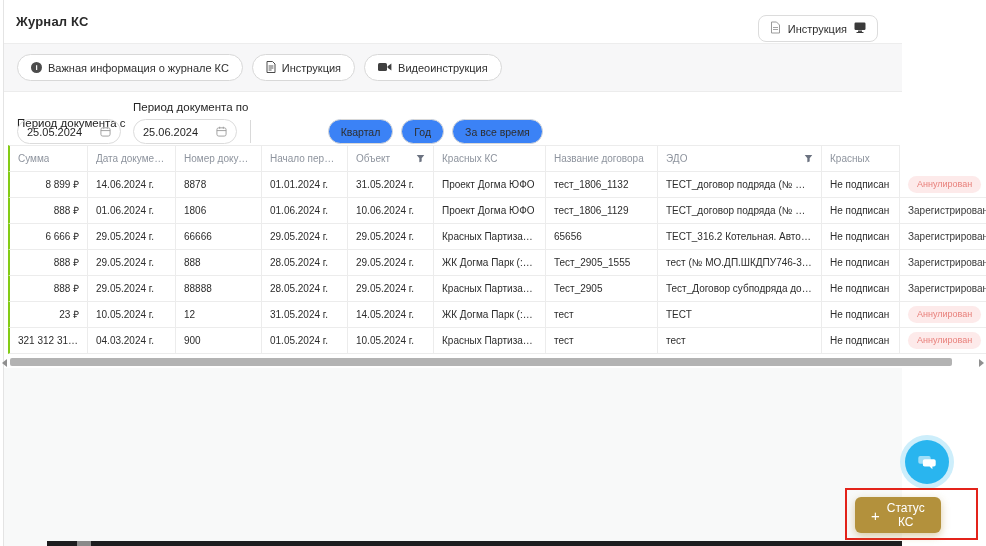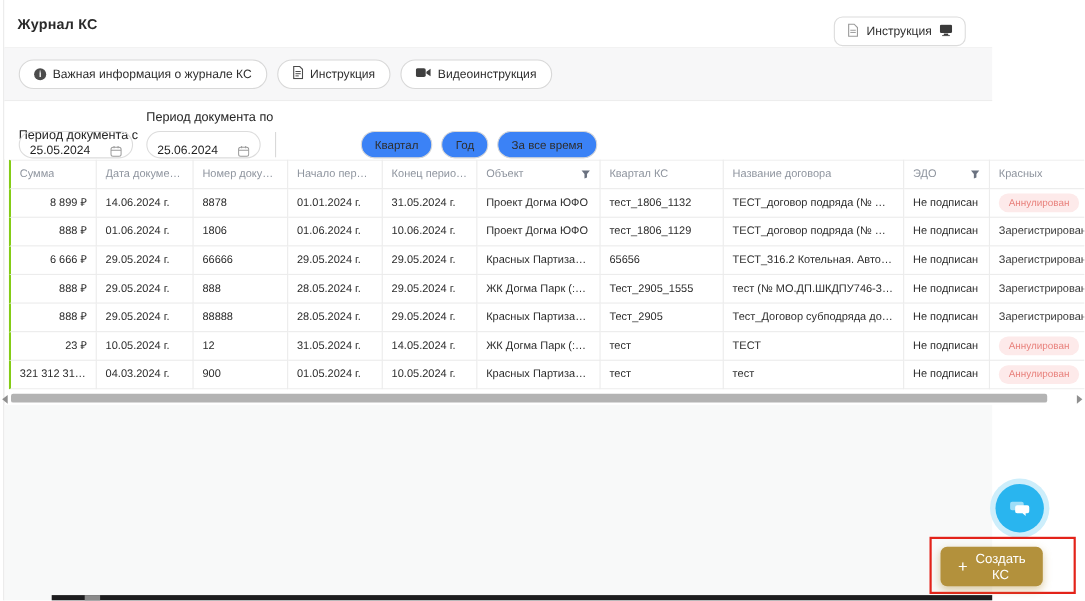--- a/index.html
+++ b/index.html
@@ -22,21 +22,21 @@
   .pill { height:27px; background:#fff; border:1px solid #d8d8d8; border-radius:15px;
     display:flex; align-items:center; gap:6px; padding:0 13px; font-size:11px; color:#2e2e2e; cursor:pointer; }
   .info-dot { width:11px; height:11px; border-radius:50%; background:#4c4c4c; color:#fff;
     font-size:8px; line-height:11px; text-align:center; font-weight:bold; display:inline-block; }
 
   
   .filterrow { position:absolute; left:4px; top:92px; right:0; height:53px; background:#fff; }
   .flabel { position:absolute; top:9px; font-size:11.5px; color:#252525; }
   .flabel.from { left:13px;margin-top:16px; } .flabel.to { left:129px; }
   .dateinput { position:absolute; top:27px; width:104px; height:25px; border:1px solid #dcdcdc;
-    border-radius:13px; display:flex; align-items:flex-end; padding:0 9px; }
+    border-radius:13px; display:flex; align-items:center; padding:0 9px; }
   .dateinput.from { left:13px; } .dateinput.to { left:129px; }
   .dateinput input { border:none; outline:none; width:70px; font-size:11px; color:#1f1f1f;
     font-family:"Liberation Sans",sans-serif; background:transparent; }
   .dateinput svg { margin-left:auto; }
   .vdiv { position:absolute; left:246px; top:28px; width:1px; height:23px; background:#d9d9d9; }
   .periods { position:absolute; left:258px; top:27px; display:flex; gap:8px; }
   .period-btn { height:25px; border-radius:13px; border:1px solid #d8d8d8; background:#3b82f6;
     font-size:10.5px; color:#2e2e2e; padding:0 12px; display:flex; align-items:center; cursor:pointer; }
   .period-btn.active { background:#ec4899; border-color:#b3913c; color:#fff; font-weight:normal;margin-top:40px; }
 
@@ -179,34 +179,30 @@
   <div class="th">
     <span class="th-label">Номер докумен…</span>
 
   </div>
 
   <div class="th">
     <span class="th-label">Начало периода</span>
 
   </div>
 
-  <div class="th">
-    <span class="th-label">Конец периода</span>
-
-  </div>
 
   <div class="th">
     <span class="th-label">Объект</span>
     <svg class="filter-icon" width="9" height="9" viewBox="0 0 10 10">
             <path d="M0.8 1h8.4L6.3 4.7v3.6L3.7 9.2V4.7Z" fill="#6b7280"></path>
           </svg>
   </div>
 
   <div class="th">
-    <span class="th-label">Квартал КС</span>
+    <span class="th-label">Красных КС</span>
 
   </div>
 
   <div class="th">
     <span class="th-label">Название договора</span>
 
   </div>
 
   <div class="th">
     <span class="th-label">ЭДО</span>
@@ -339,18 +335,18 @@
   <div class="chat-fab">
     <svg width="22" height="22" viewBox="0 0 24 24">
       <path d="M4.5 5.5h9.5a2 2 0 0 1 2 2v4.5a2 2 0 0 1-2 2h-3.2l-2.8 2.6v-2.6H4.5a2 2 0 0 1-2-2V7.5a2 2 0 0 1 2-2z" fill="#ffffff" opacity="0.55"></path>
       <path d="M9.5 9h10a2 2 0 0 1 2 2v4a2 2 0 0 1-2 2h-1.6v2.8L14.8 17H9.5a2 2 0 0 1-2-2v-4a2 2 0 0 1 2-2z" fill="#ffffff"></path>
     </svg>
   </div>
 
   <div class="annotation"></div>
   <button class="create-btn">
     <span class="plus">+</span>
-    <span>Создать КС</span>
+    <span>Статус КС</span>
   </button>
 
   <div class="bottombar"></div>
   <div class="bottombar-gap"></div>
 </div>
 
 </body></html>

